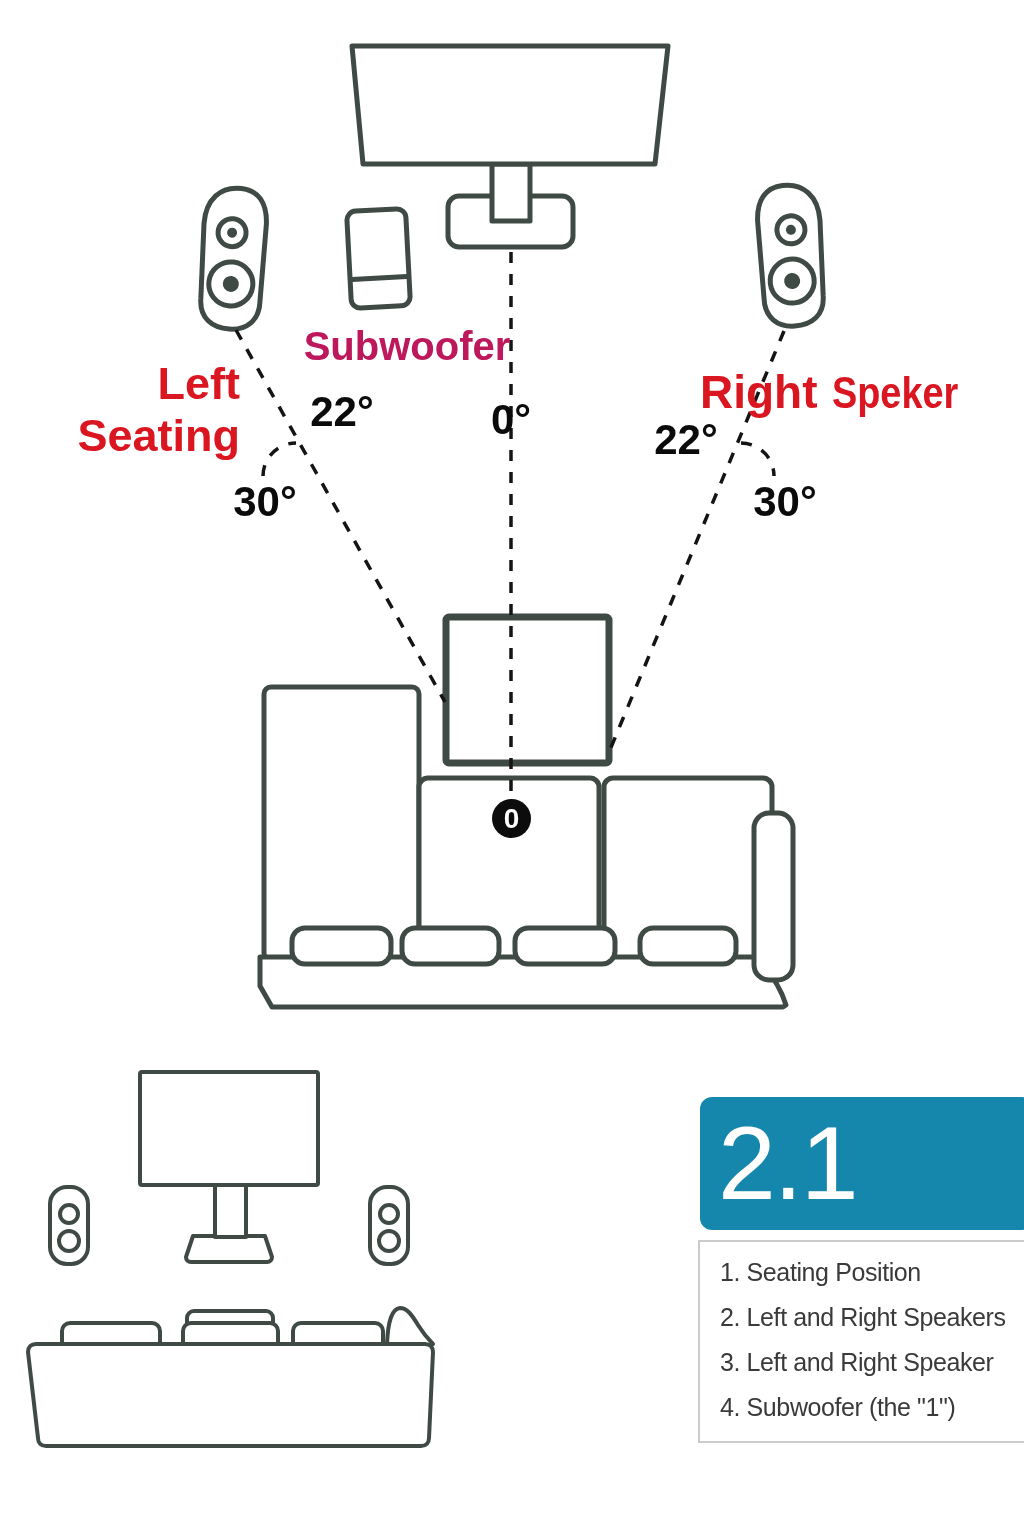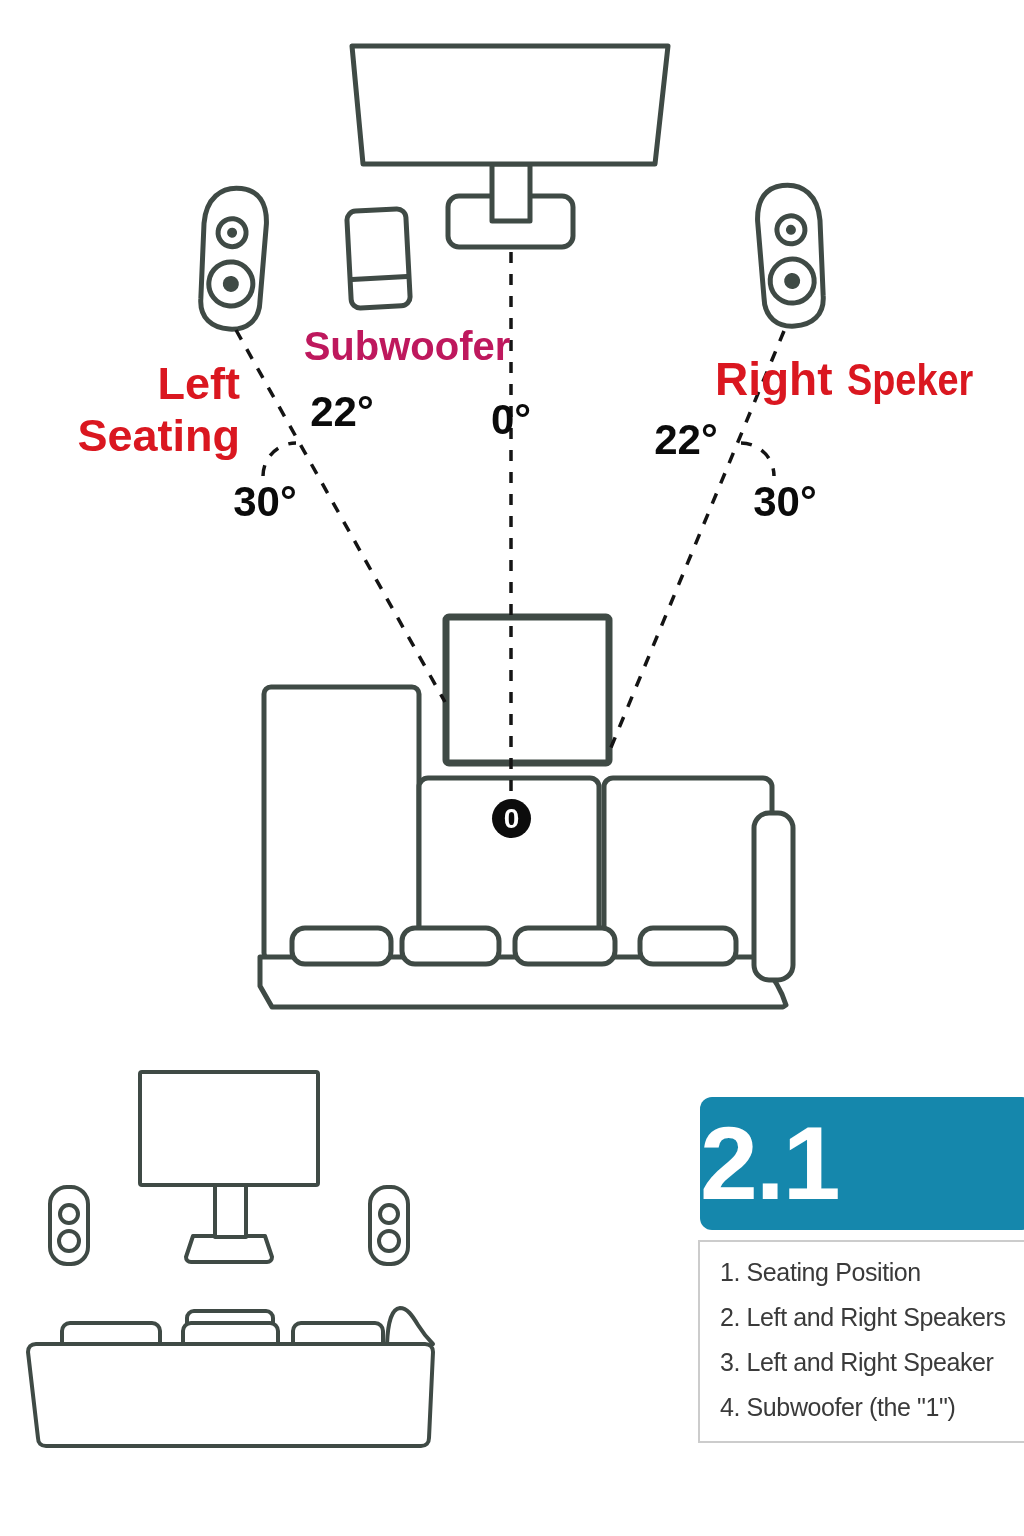--- a/index.html
+++ b/index.html
@@ -6,38 +6,38 @@
   body{
     width:1024px;height:1536px;position:relative;background:#ffffff;
     overflow:hidden;font-family:"Liberation Sans",sans-serif;
   }
   #lineart{position:absolute;left:0;top:0;z-index:1;}
   .overlay{position:absolute;z-index:2;}
   .red-label{color:#da1720;font-weight:800;}
   #left-speaker-label{left:18px;top:358px;width:222px;text-align:right;font-size:45px;line-height:52px;}
   #left-speaker-label span{display:block;}
   #subwoofer-label{left:295px;top:324px;width:224px;text-align:center;font-size:40px;font-weight:800;color:#be185d;}
-  #right-speaker-label{left:700px;top:352px;white-space:nowrap;font-size:46px;margin-left:15px;}
+  #right-speaker-label{left:700px;top:365px;white-space:nowrap;font-size:46px;}
   #right-speaker-label .w2{display:inline-block;font-size:44px;font-weight:700;transform:scaleX(.86);transform-origin:left;margin-left:14px;}
   .angle{position:absolute;z-index:2;font-weight:800;font-size:42px;color:#0b0b0b;text-align:center;}
   #angle-left-22{left:306px;top:388px;width:72px;}
   #angle-center-0{left:480px;top:396px;width:62px;}
   #angle-right-22{left:648px;top:416px;width:76px;}
   #angle-left-30{left:228px;top:478px;width:74px;}
   #angle-right-30{left:748px;top:478px;width:74px;}
   #seat-badge{
     left:492px;top:799px;width:39px;height:39px;border-radius:50%;
     background:#0c0c0c;color:#ffffff;display:flex;align-items:center;justify-content:center;
     font-size:28px;font-weight:800;
   }
   #system-badge{
     left:700px;top:1097px;width:334px;height:133px;background:#1587ac;border-radius:12px;
     color:#ffffff;display:flex;align-items:center;
   }
-  #system-badge .num{font-size:104px;font-weight:700;letter-spacing:-2px;}
+  #system-badge .num{font-size:104px;font-weight:400;padding-left:18px;letter-spacing:-2px;}
   #legend-panel{
     left:698px;top:1240px;width:334px;height:203px;background:#ffffff;
     border:2px solid #cccccc;box-sizing:border-box;
   }
   #legend-panel ul{list-style:none;margin:0;padding:8px 0 0 20px;}
   #legend-panel li{
     height:45px;line-height:45px;font-size:25px;color:#3a3a3a;letter-spacing:-0.4px;
     white-space:nowrap;
   }
 </style>

